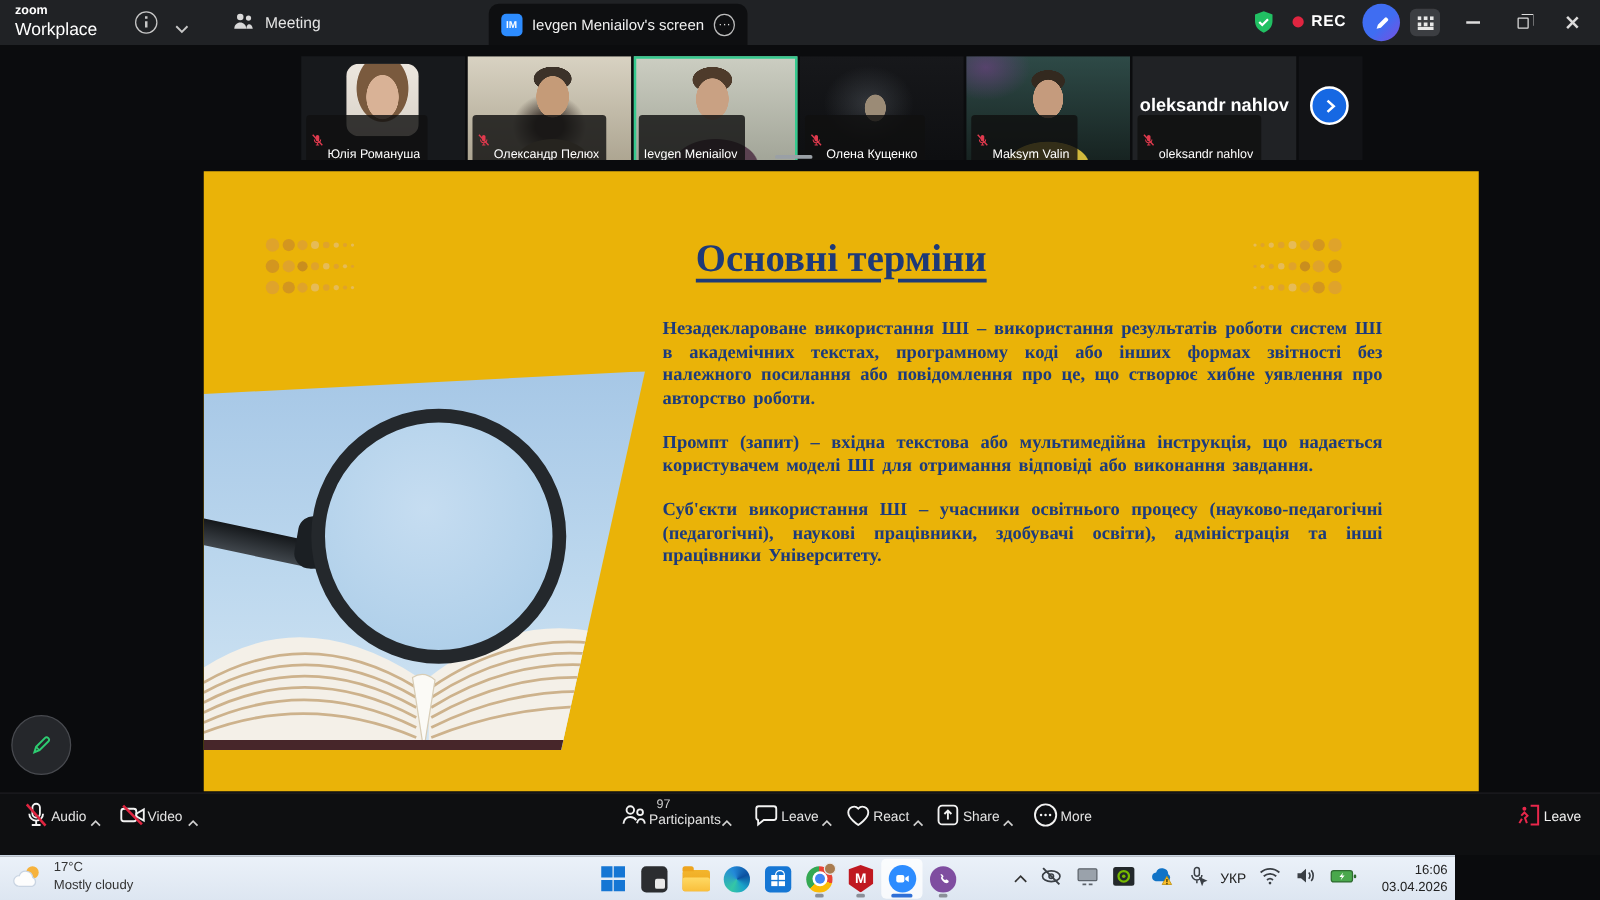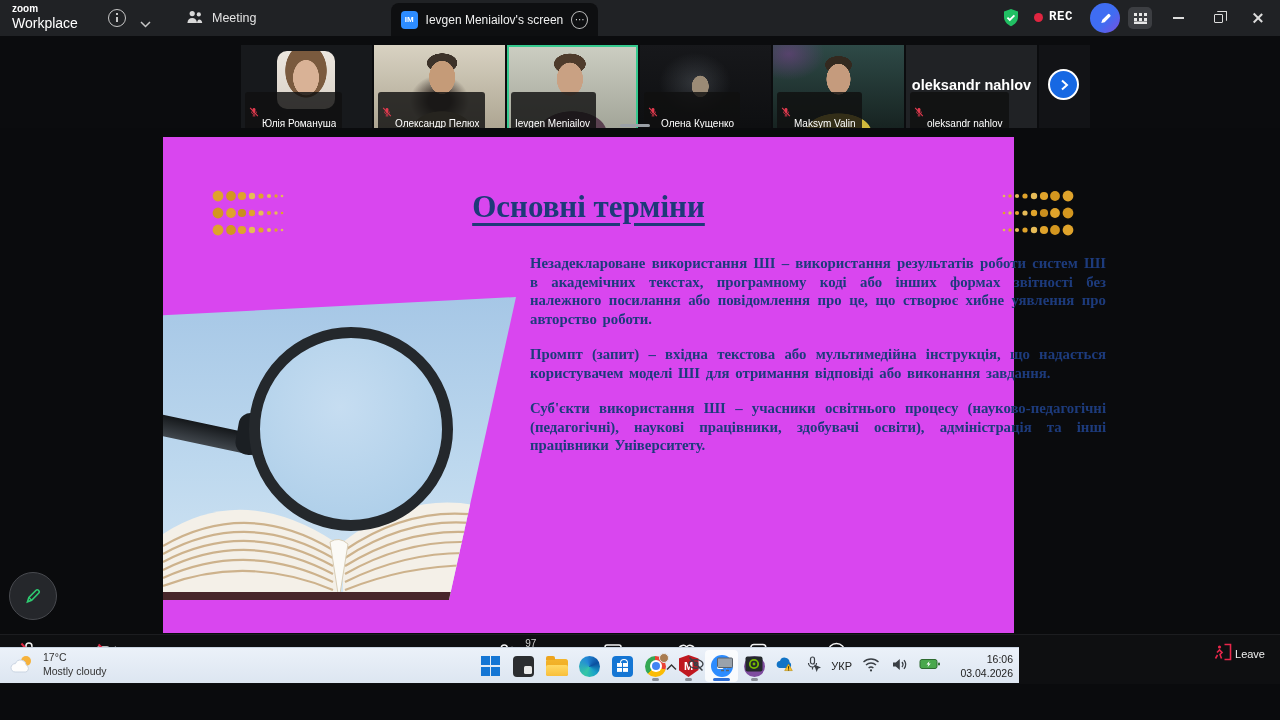--- a/index.html
+++ b/index.html
@@ -15,21 +15,21 @@
   .tb-info { position:absolute; left:108px; top:9px; width:18px; height:18px; border:1.4px solid #c7c7c7; border-radius:50%; }
   .tb-info i { position:absolute; left:7.2px; top:3px; width:1.6px; height:2px; background:#c7c7c7; }
   .tb-info b { position:absolute; left:7.2px; top:6.6px; width:1.6px; height:5.4px; background:#c7c7c7; }
   .tb-chev { position:absolute; left:140px; top:14px; }
   .meet-tab { position:absolute; left:176px; top:0; height:36px; display:flex; align-items:center; gap:8px; color:#e4e4e4; font-size:12.5px; padding:0 10px; }
   .share-tab { position:absolute; left:391px; top:3px; width:207px; height:33px; background:#0e0f11; border-radius:8px 8px 0 0; display:flex; align-items:center; padding:0 10px; gap:8px; }
   .im-badge { width:18px; height:18px; border-radius:4px; background:#2d8cff; color:#fff; font-size:8px; font-weight:700; display:flex; align-items:center; justify-content:center; }
   .share-tab .t { color:#f0f0f0; font-size:12px; white-space:nowrap; }
   .tab-more { margin-left:auto; width:18px; height:18px; border:1.3px solid #bdbdbd; border-radius:50%; color:#dcdcdc; font-size:10px; line-height:15px; text-align:center; letter-spacing:0; }
   .tab-more::after{ content:"···"; }
-  .rec-wrap { position:absolute; left:1034px; top:10px; display:flex; align-items:center; gap:6px;font-family:Liberation Mono, monospace; }
+  .rec-wrap { position:absolute; left:1034px; top:10px; display:flex; align-items:center; gap:6px; }
   .rec-dot { width:9px; height:9px; border-radius:50%; background:#e02540; }
   .rec-txt { color:#fff; font-size:12.5px; font-weight:700; letter-spacing:.5px; }
   .shield { position:absolute; left:1002px; top:8px; }
   .pencil-btn { position:absolute; left:1090px; top:3px; width:30px; height:30px; border-radius:50%; background:linear-gradient(135deg,#3f6df2 55%,#7a4fe0); display:flex; align-items:center; justify-content:center; }
   .grid-btn { position:absolute; left:1128px; top:7px; width:24px; height:22px; border-radius:5px; background:#3c3e42; display:flex; align-items:center; justify-content:center; }
   .wbtn { position:absolute; top:0; width:40px; height:36px; display:flex; align-items:center; justify-content:center; }
   .wmin { left:1158px; } .wmin span { width:11px; height:1.5px; background:#dcdcdc; }
   .wres { left:1198px; } .wres span { width:9px; height:9px; border:1.4px solid #dcdcdc; border-radius:1px; position:relative; }
   .wres span::before { content:""; position:absolute; left:2px; top:-4px; width:9px; height:9px; border:1.4px solid #dcdcdc; border-left:none; border-bottom:none; border-radius:1px; }
   .wclose { left:1238px; } .wclose span { position:relative; width:12px; height:12px; }
@@ -66,21 +66,21 @@
                 radial-gradient(20px 13px at 50% 22%, #33291f 66%, rgba(0,0,0,0) 68%),
                 radial-gradient(52px 30px at 50% 97%, #d1b93c 62%, rgba(0,0,0,0) 64%),
                 radial-gradient(60px 44px at 12% 10%, rgba(122,64,142,.55), rgba(0,0,0,0) 60%),
                 linear-gradient(180deg,#2e4a47,#15201e); }
   .bigname { position:absolute; left:0; right:0; top:32px; text-align:center; color:#fff; font-size:14.5px; font-weight:700; }
   .next-btn { position:absolute; left:1048px; top:33px; width:31px; height:31px; border-radius:50%; background:#1668e3; border:2.5px solid #fff; display:flex; align-items:center; justify-content:center; }
   .strip-handle { position:absolute; left:620px; top:88px; width:30px; height:3.4px; border-radius:2px; background:#9aa0a6; }
 
   
   .sharearea { position:absolute; left:0; top:128px; width:1280px; height:506px; background:#0a0b0d; }
-  .slide { position:absolute; left:163px; top:9px; width:851px; height:496px; background:#d946ef; }
+  .slide { position:absolute; left:163px; top:9px; width:1020px; height:496px; background:#eab308; }
   .slide-title { position:absolute; left:0; right:0; top:52px; text-align:center;
     font-family:"Liberation Serif", serif; font-weight:700; font-size:31px; color:#1e3a78;
     text-decoration:underline; text-underline-offset:6px; text-decoration-thickness:2.5px; }
   .dots { position:absolute; top:52px; }
   .dots.left { left:48px; } .dots.right { left:820px; transform:scaleX(-1); }
   .photo { position:absolute; left:0; top:160px; width:353px; height:303px;
     clip-path:polygon(0 6%, 100% 0, 81% 100%, 0 100%);
     background:linear-gradient(180deg,#a6c7e6 0%,#bdd8ee 55%,#d3e5f3 100%); }
   .mag-handle { position:absolute; left:-28px; top:126px; width:132px; height:21px; border-radius:5px;
     background:linear-gradient(180deg,#14171a,#41474d); transform:rotate(12deg); }
@@ -99,21 +99,21 @@
 
   
   .zbar { position:absolute; left:0; top:634px; width:1280px; height:50px; background:#0e0f11; border-top:1px solid #1c1d20; }
   .tbi { position:absolute; top:5px; display:flex; flex-direction:row; align-items:center; transform:translateX(-50%); }
   .tbi .lab { color:#e3e3e3; font-size:11px; margin-top:3px; }
   .tbi.leave .lab { color:#e8e8e8; }
   .chev { position:absolute; top:14px; }
   .pcount { position:absolute; left:30px; top:-2px; color:#cfcfcf; font-size:10px; }
 
   
-  .taskbar { position:absolute; left:0; top:647px; width:1019px; height:36px;
+  .taskbar { position:absolute; left:0; top:684px; width:1164px; height:36px;
     background:linear-gradient(180deg,#ebf1f9,#dde6f1); border-top:1px solid #c9d4e2; }
   .weather { position:absolute; left:8px; top:3px; display:flex; align-items:center; gap:7px; }
   .weather .wt { font-size:10.5px; color:#333; line-height:1.3; }
   .dock { position:absolute; left:474px; top:2px; display:flex; }
   .slot { width:33px; height:32px; display:flex; align-items:center; justify-content:center; position:relative; }
   .slot.open::after { content:""; position:absolute; bottom:1px; left:13px; width:7px; height:3px; border-radius:2px; background:#8a8f98; }
   .slot.zactive { background:rgba(255,255,255,.78); border-radius:4px; }
   .slot.zactive::after { content:""; position:absolute; bottom:1px; left:8px; width:17px; height:3px; border-radius:2px; background:#2f6fd6; }
   .win4 { width:20px; height:20px; display:grid; grid-template-columns:9.2px 9.2px; grid-template-rows:9.2px 9.2px; gap:1.6px; }
   .win4 i { background:#1576d4; }

